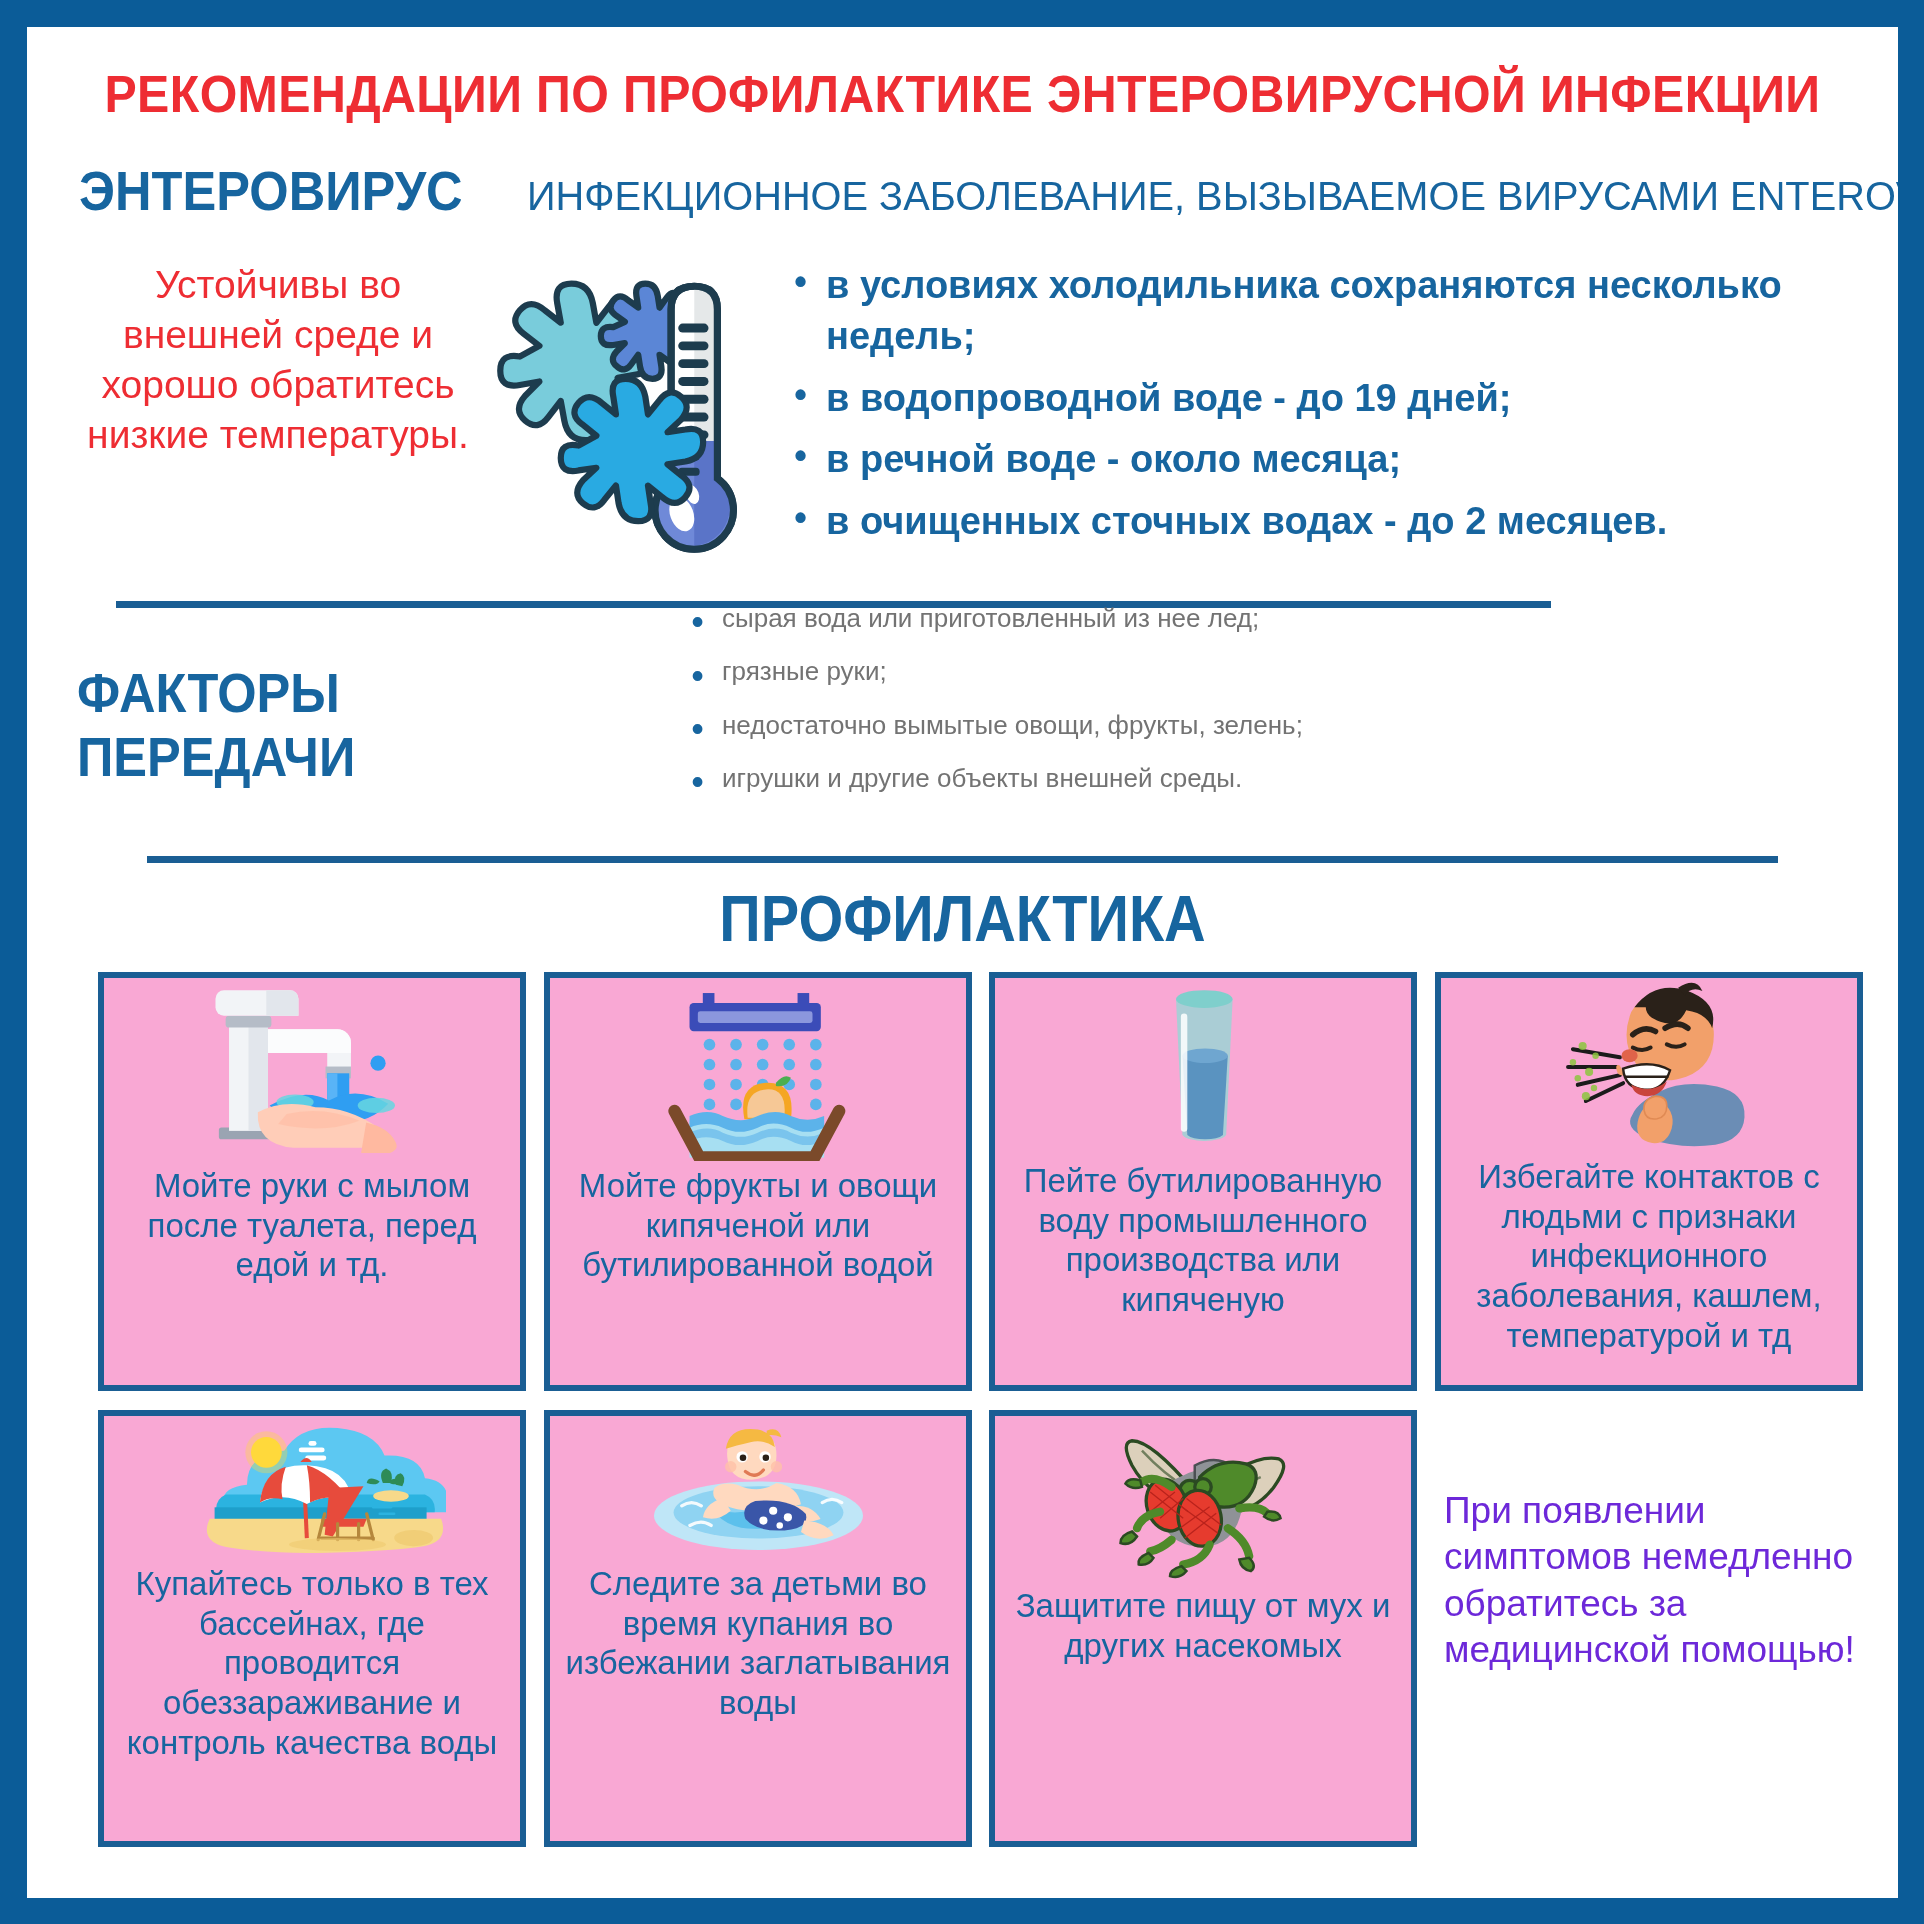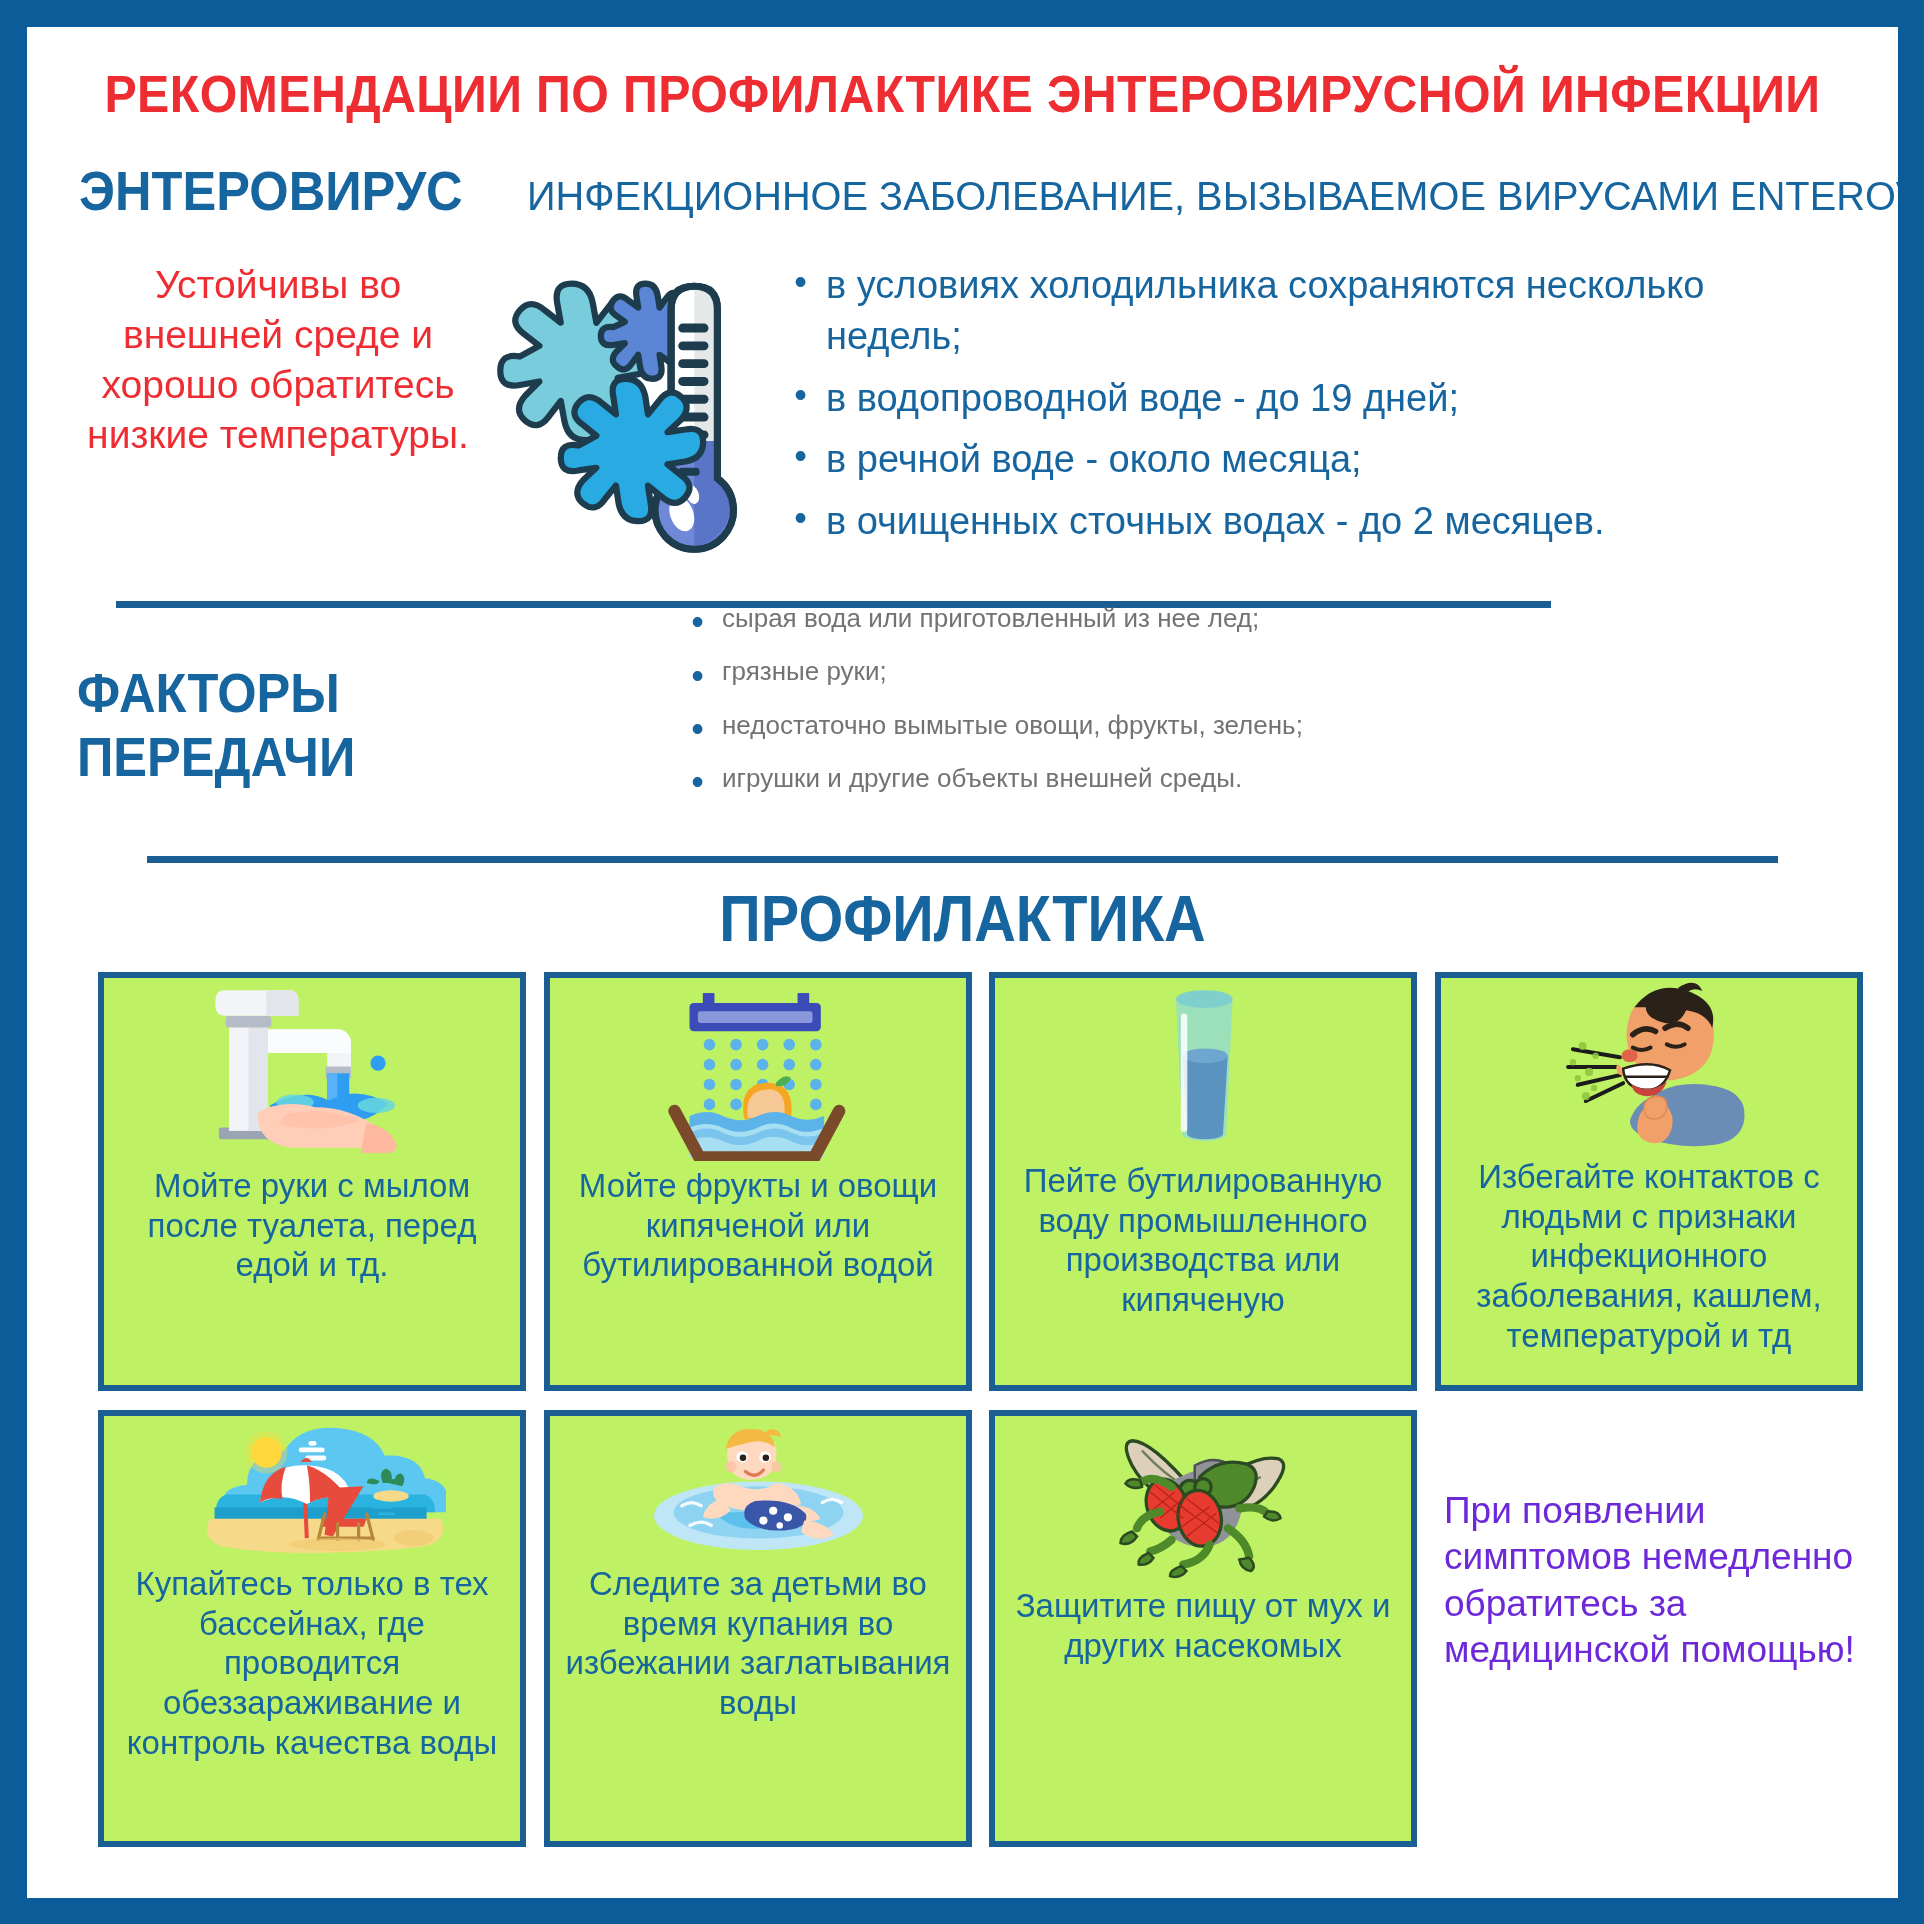--- a/index.html
+++ b/index.html
@@ -77,20 +77,21 @@
     width: 1060px;
     color: #17659f;
     font-size: 38px;
     line-height: 1.34;
   }
   .survival-list li {
     list-style: none;
     position: relative;
     padding-left: 37px;
     margin-bottom: 10.7px;
+    font-weight: bold;
   }
   .survival-list li::before {
     content: "•";
     position: absolute;
     left: 5.3px; top: -1.8px;
     font-size: 36px;
     color: #17659f;
   }
 
   
@@ -143,21 +144,21 @@
     color: #17659f;
     font-weight: 700;
     font-size: 64px;
     transform: scaleX(0.9);
   }
 
   
   .card {
     position: absolute;
     border: 6.2px solid #1a5e94;
-    background: #bef264;
+    background: #f9a8d4;
     display: flex;
     flex-direction: column;
     align-items: center;
   }
   .card-icon {
     width: 100%;
     display: flex;
     align-items: center;
     justify-content: center;
     flex: 0 0 auto;

